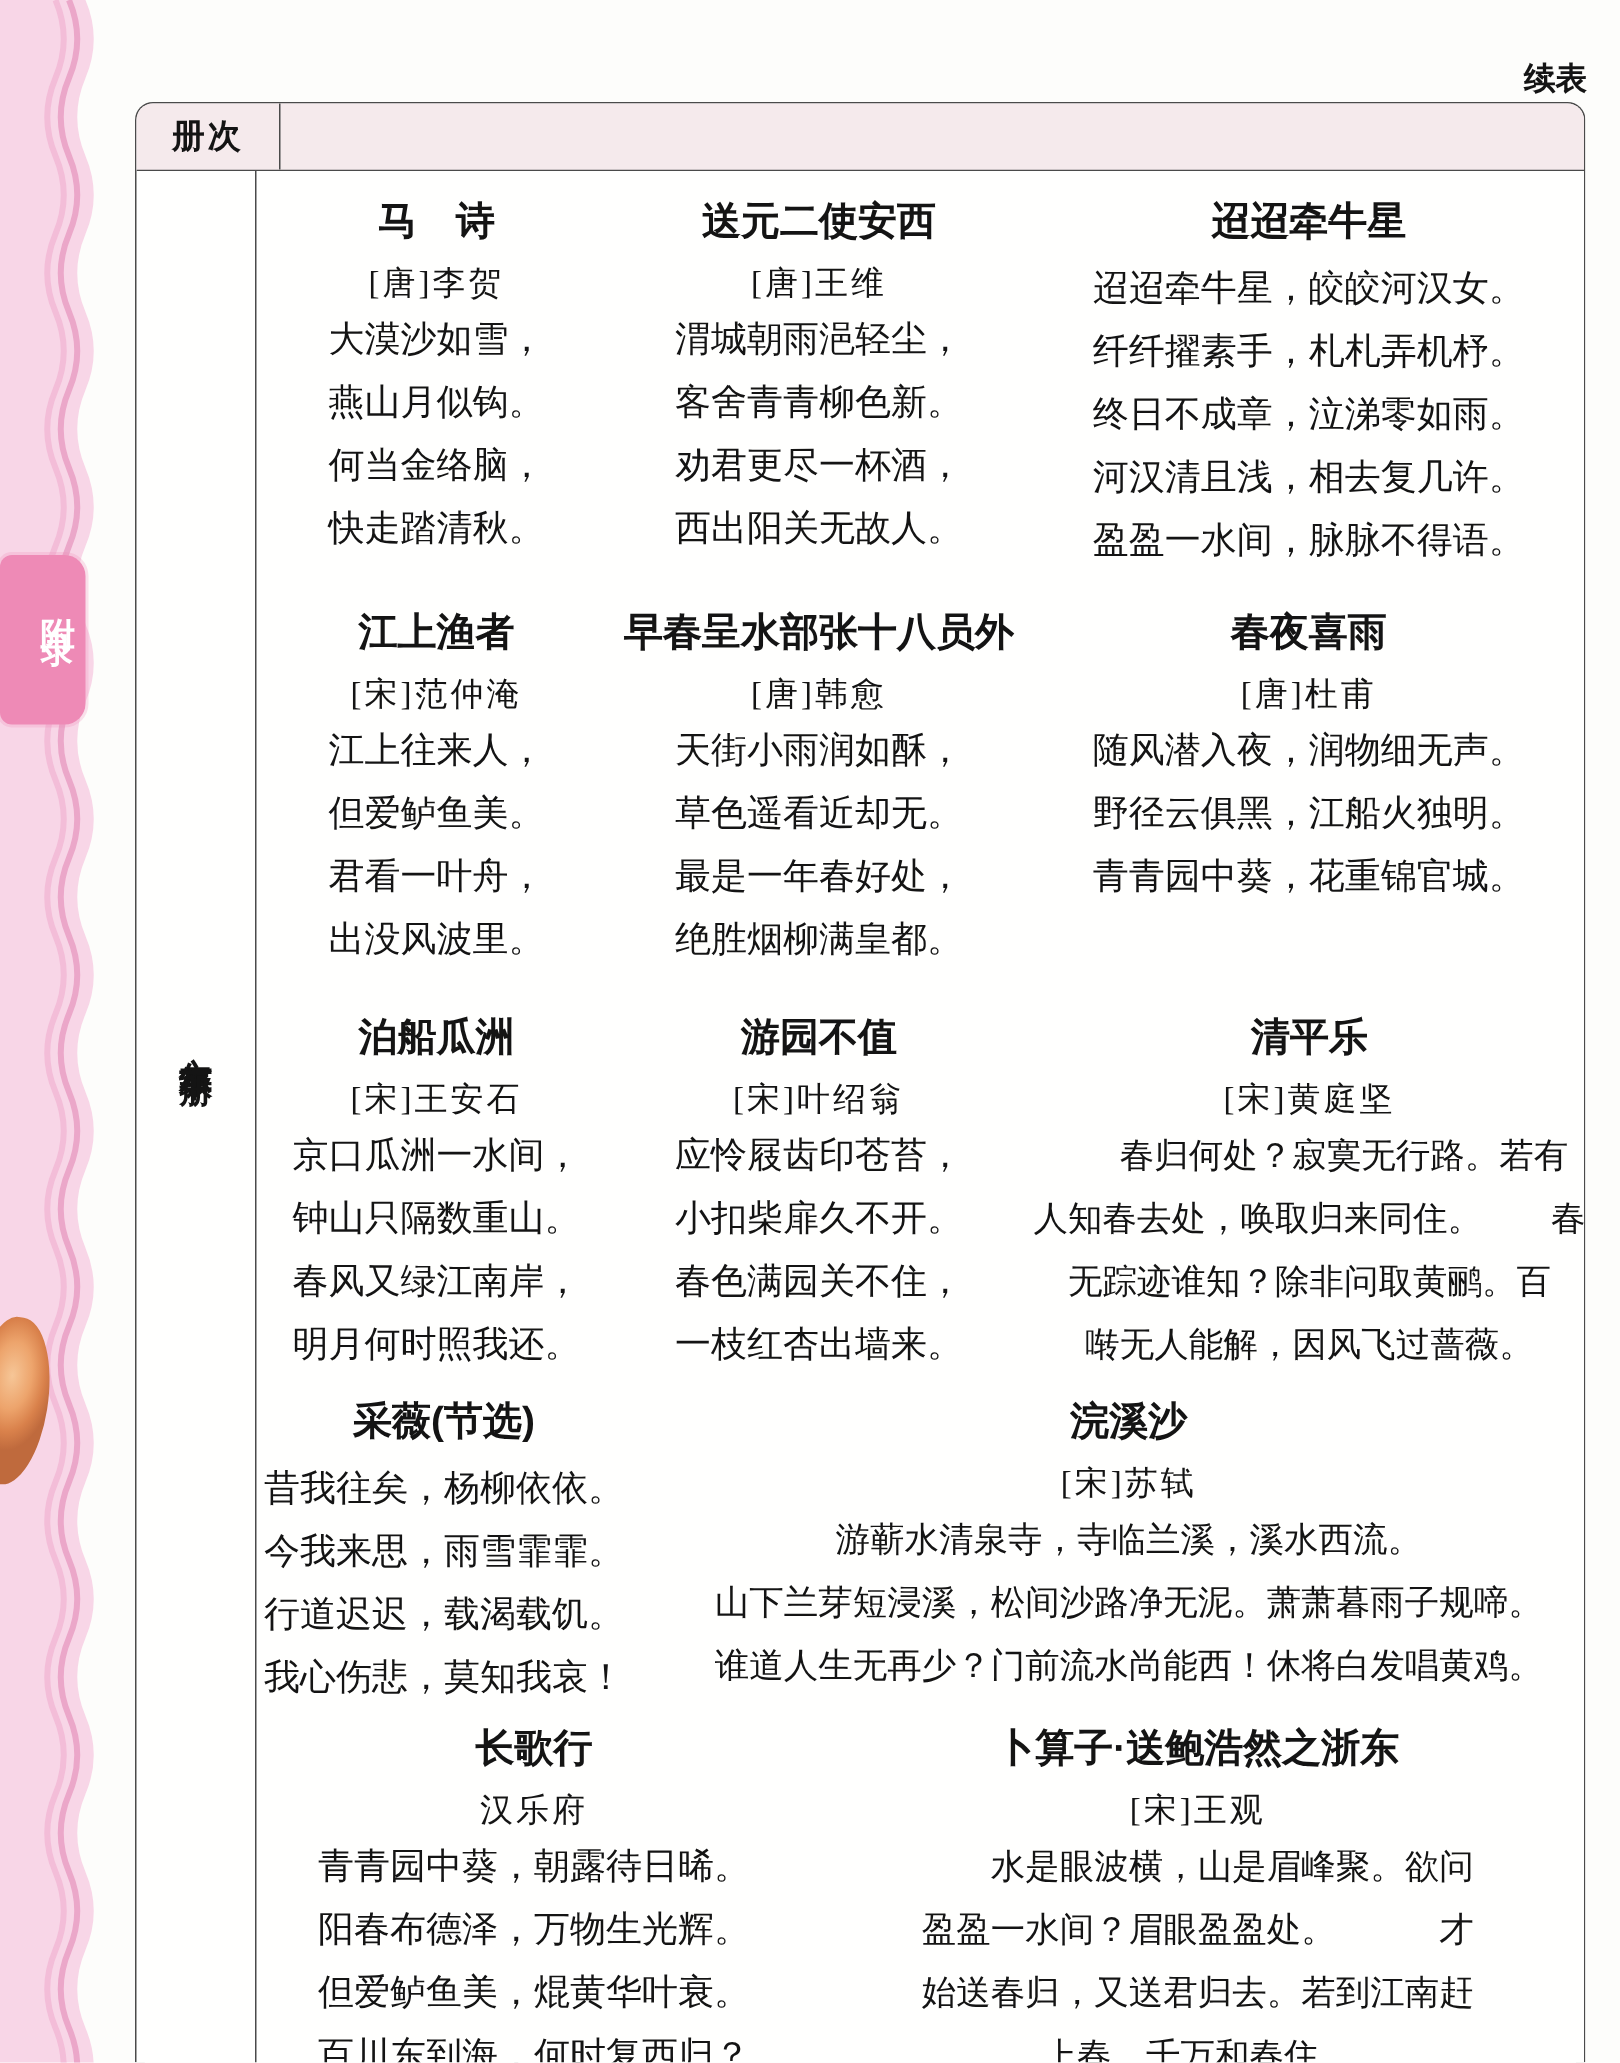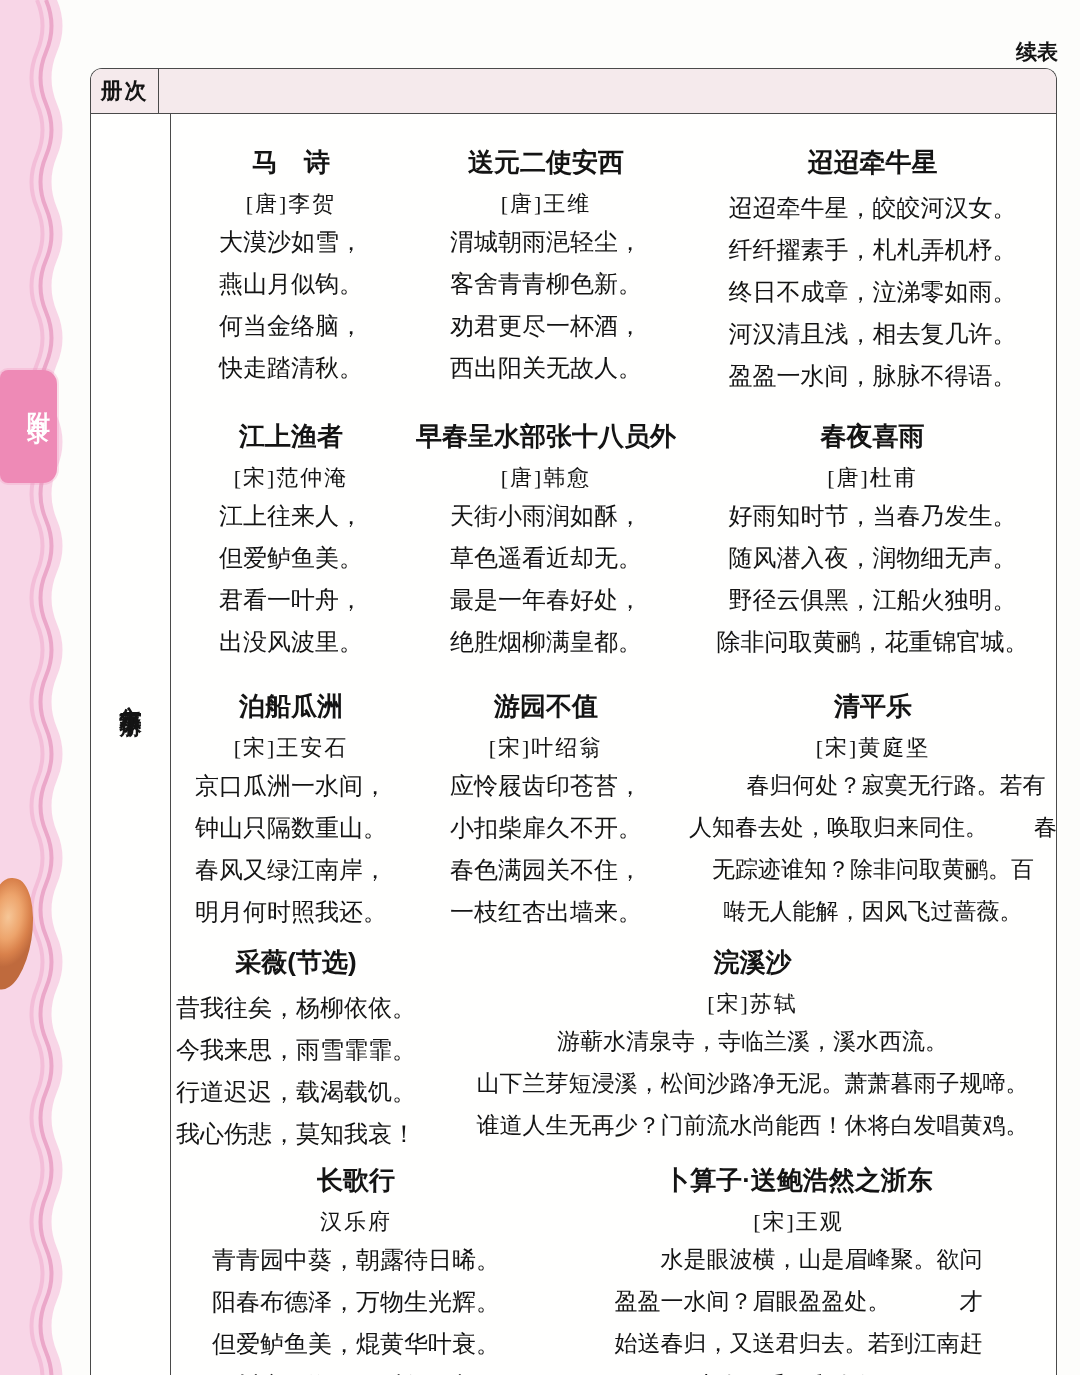--- a/index.html
+++ b/index.html
@@ -32,30 +32,30 @@
   }
   
   .table{
     position:absolute;left:90px;top:68px;width:967px;height:1307px;z-index:2;
     border:1.5px solid #4a4a4a;border-bottom:none;border-radius:12px 12px 0 0;
     background:#fffffe;box-sizing:border-box;
   }
   .thead{display:flex;height:44px;background:#f5eaec;border-bottom:1.5px solid #4a4a4a;border-radius:11px 11px 0 0}
   .th{display:flex;align-items:center;justify-content:center;
       font-family:"Liberation Sans","DejaVu Sans",sans-serif;font-weight:bold;font-size:22px;letter-spacing:2px}
-  .th1{width:68px;border-right:1.5px solid #4a4a4a;box-sizing:border-box}
+  .th1{width:96px;border-right:1.5px solid #4a4a4a;box-sizing:border-box}
   .th2{flex:1}
   .tbody{display:flex;height:1261px}
   .volcol{width:80px;border-right:1.5px solid #4a4a4a;position:relative;box-sizing:border-box;flex:none}
   .voltext{
     position:absolute;top:573px;left:50%;transform:translateX(-50%);
     writing-mode:vertical-rl;text-orientation:upright;
     font-family:"Liberation Sans","DejaVu Sans",sans-serif;font-weight:bold;font-size:22px;letter-spacing:3px;
   }
-  .contentcol{flex:1;padding-top:31px;overflow:hidden}
+  .contentcol{flex:1;padding-top:16px;overflow:hidden}
   .row{display:flex}
   .rowgap1{margin-bottom:22px}
   .rowgap2{margin-bottom:26px}
   .rowgap3{margin-bottom:12px}
   .rowgap4{margin-bottom:8px}
   .r123 .c1{width:240px;flex:none}
   .r123 .c2{width:270px;flex:none}
   .r123 .c3{flex:1;padding-left:8px}
   .r4 .c1{width:250px;flex:none}
   .r4 .c2{flex:1;padding-left:28px}
@@ -151,24 +151,23 @@
             <div class="pl">天街小雨润如酥，</div>
             <div class="pl">草色遥看近却无。</div>
             <div class="pl">最是一年春好处，</div>
             <div class="pl">绝胜烟柳满皇都。</div>
           </div>
         </div>
         <div class="c3">
           <div class="poem">
             <div class="pt">春夜喜雨</div>
             <div class="pa">[唐]杜甫</div>
-            <div class="pl">好雨知时节，当春乃发生。</div>
             <div class="pl">随风潜入夜，润物细无声。</div>
             <div class="pl">野径云俱黑，江船火独明。</div>
-            <div class="pl">除非问取黄鹂，花重锦官城。</div>
+            <div class="pl">青青园中葵，花重锦官城。</div>
           </div>
         </div>
       </div>
 
       <div class="row r123 rowgap3">
         <div class="c1">
           <div class="poem">
             <div class="pt">泊船瓜洲</div>
             <div class="pa">[宋]王安石</div>
             <div class="pl">京口瓜洲一水间，</div>

